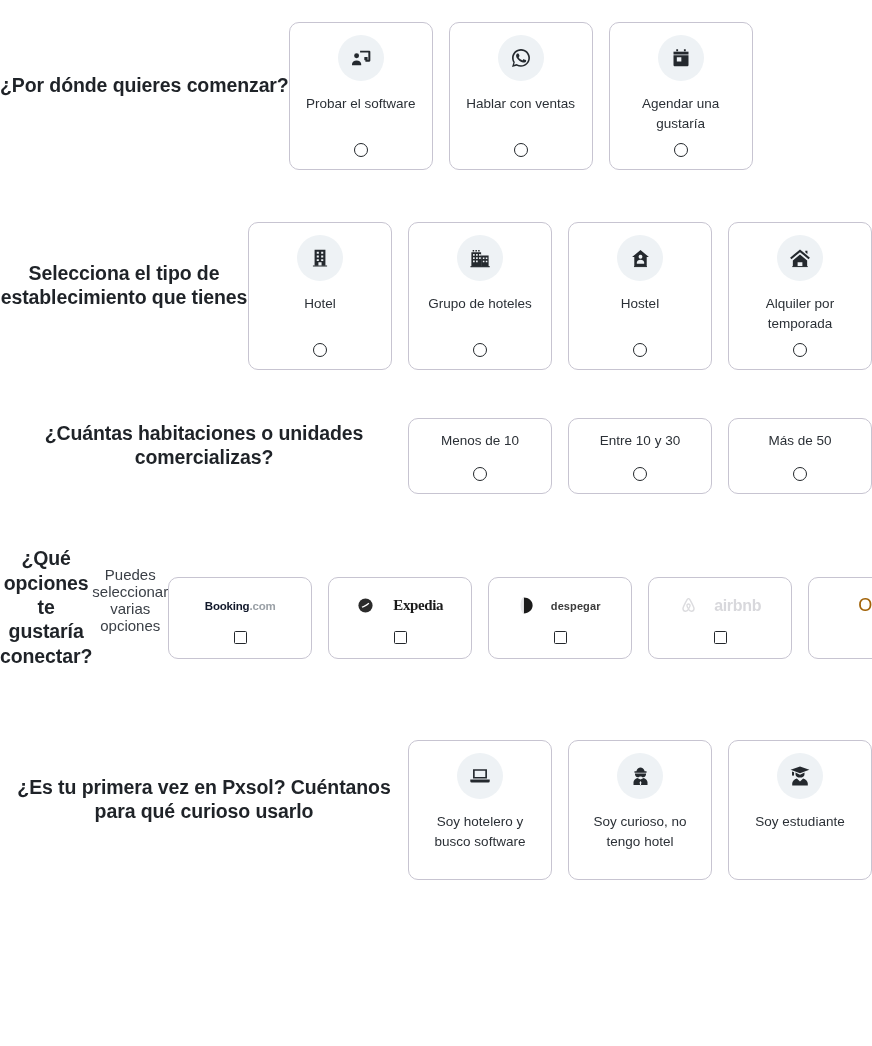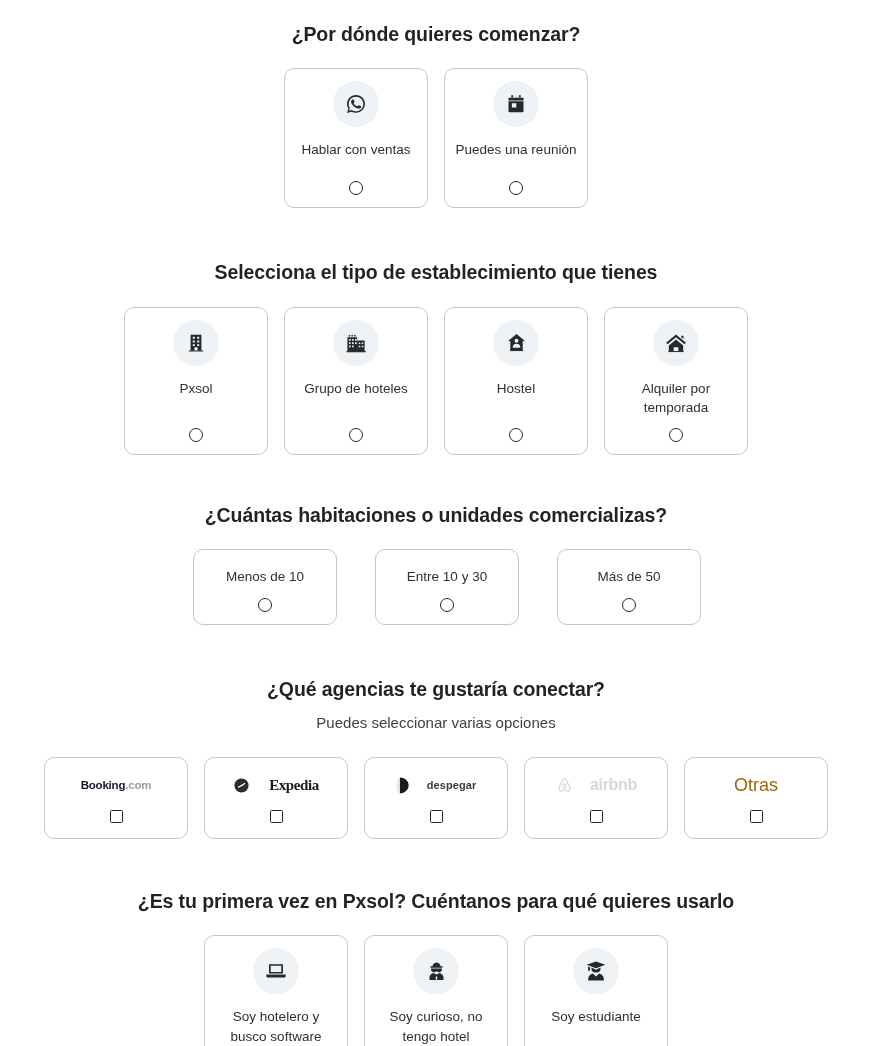--- a/index.html
+++ b/index.html
@@ -12,21 +12,21 @@
   }
   .page {
     width: 872px;
     min-height: 1046px;
     padding: 22px 0 14px 0;
     display: flex;
     flex-direction: column;
     align-items: center;
     gap: 0;
   }
-  .section { width: 872px; display: flex; flex-direction: column; align-items: center; }
+  .section { width: 872px; display: flex; flex-direction: row; align-items: center; }
   .s-title {
     font-size: 19.5px;
     font-weight: 600;
     color: #1f2328;
     text-align: center;
     letter-spacing: -0.1px;
     margin: 0 0 22px 0;
     line-height: 1.25;
   }
   .s-sub {
@@ -43,21 +43,21 @@
     border-radius: 10px;
     width: 144px;
     padding: 12px 8px 12px 8px;
     display: flex;
     flex-direction: column;
     align-items: center;
     justify-content: flex-start;
     cursor: pointer;
   }
   .card.tall { min-height: 140px; }
-  .card.short { min-height: 76px; justify-content: flex-end; margin-left: 22px; }
+  .card.short { min-height: 76px; justify-content: space-between; }
   .card.logo { min-height: 82px; justify-content: center; }
   .icon-wrap {
     width: 46px; height: 46px; border-radius: 50%;
     background: #eef2f5;
     display: flex; align-items: center; justify-content: center;
     margin-bottom: 13px;
     flex: none;
   }
   .icon-wrap svg { display: block; fill: #24292e; }
   .card-label {
@@ -103,61 +103,73 @@
 </style>
 </head>
 <body>
 
 <div class="page">
 
   <div class="section">
     <div class="s-title">¿Por dónde quieres comenzar?</div>
     <div class="cards">
 
+      <div class="card tall">
+        <span class="icon-wrap">
+          <svg width="22" height="22" viewBox="0 0 24 24" aria-hidden="true">
+            <path d="M11 4h10a1.2 1.2 0 0 1 1.2 1.2v9.6A1.2 1.2 0 0 1 21 16h-4.2v-2H20V6h-9V4z"></path>
+            <rect x="15.6" y="11" width="3.6" height="3.4" rx="0.4"></rect>
+            <circle cx="7.2" cy="9.6" r="2.7"></circle>
+            <path d="M2.2 18.6c0-2.4 2.2-4 5-4s5 1.6 5 4v1.2H2.2v-1.2z"></path>
+          </svg>
+        </span>
+        <span class="card-label">Probar el software</span>
+        <span class="radio"></span>
+      </div>
 
       <div class="card tall">
         <span class="icon-wrap">
           <svg width="22" height="22" viewBox="0 0 24 24" aria-hidden="true">
             <path d="M12 2.2C6.6 2.2 2.2 6.5 2.2 11.8c0 1.9.55 3.66 1.5 5.15L2.2 21.8l5-1.45a9.9 9.9 0 0 0 4.8 1.23c5.4 0 9.8-4.3 9.8-9.78C21.8 6.5 17.4 2.2 12 2.2zm0 1.8c4.4 0 8 3.5 8 7.98 0 4.47-3.6 7.98-8 7.98-1.6 0-3.1-.46-4.35-1.27l-.33-.2-2.95.85.87-2.83-.22-.35A7.83 7.83 0 0 1 4 11.98C4 7.5 7.6 4 12 4z"></path>
             <path d="M9.4 7.5c-.2-.45-.4-.45-.6-.46h-.5c-.18 0-.47.06-.72.33-.25.27-.95.9-.95 2.2s.97 2.56 1.1 2.74c.14.18 1.88 2.94 4.63 4 2.29.88 2.76.71 3.26.66.5-.04 1.6-.63 1.83-1.25.23-.62.23-1.15.16-1.26-.07-.11-.25-.18-.52-.31-.27-.14-1.6-.77-1.85-.86-.25-.09-.43-.14-.6.13-.18.27-.7.85-.85 1.03-.16.18-.31.2-.58.07-.27-.14-1.14-.41-2.17-1.31-.8-.7-1.35-1.57-1.5-1.84-.16-.27-.02-.41.12-.55.12-.12.27-.31.4-.47.14-.16.18-.27.27-.45.09-.18.05-.34-.02-.47-.07-.14-.6-1.46-.84-2z"></path>
           </svg>
         </span>
         <span class="card-label">Hablar con ventas</span>
         <span class="radio"></span>
       </div>
 
       <div class="card tall">
         <span class="icon-wrap">
           <svg width="20" height="20" viewBox="0 0 24 24" aria-hidden="true">
             <path d="M6.3 1.6h2.2v2.4H6.3zM15.5 1.6h2.2v2.4h-2.2z"></path>
             <path d="M3 4.4h18v3.4H3z"></path>
             <path d="M3 8.6h18v12.2a1 1 0 0 1-1 1H4a1 1 0 0 1-1-1V8.6zm4 2.6v5h5.4v-5H7z"></path>
           </svg>
         </span>
-        <span class="card-label">Puedes una reunión</span>
+        <span class="card-label">Agendar una gustaría</span>
         <span class="radio"></span>
       </div>
 
     </div>
   </div>
 
   <div class="gap-a"></div>
 
   <div class="section">
     <div class="s-title">Selecciona el tipo de establecimiento que tienes</div>
     <div class="cards">
 
       <div class="card tall">
         <span class="icon-wrap">
           <svg width="20" height="20" viewBox="0 0 24 24" aria-hidden="true">
             <path d="M5.5 2h13v19.2h-4.6v-4.1h-3.8v4.1H5.5V2zm2.6 2.6v2.3h2.5V4.6H8.1zm5.3 0v2.3h2.5V4.6h-2.5zM8.1 9v2.3h2.5V9H8.1zm5.3 0v2.3h2.5V9h-2.5zM8.1 13.4v2.3h2.5v-2.3H8.1zm5.3 0v2.3h2.5v-2.3h-2.5z"></path>
             <rect x="3.5" y="21" width="17" height="1.2"></rect>
           </svg>
         </span>
-        <span class="card-label">Pxsol</span>
+        <span class="card-label">Hotel</span>
         <span class="radio"></span>
       </div>
 
       <div class="card tall">
         <span class="icon-wrap">
           <svg width="22" height="22" viewBox="0 0 24 24" aria-hidden="true">
             <path d="M4 3.2h1.6v1.6H4zM7 3.2h1.6v1.6H7zM10 3.2h1.6v1.6H10z"></path>
             <path d="M2.6 5.6h10.6V21H2.6V5.6zm1.8 2.1v1.8h1.8V7.7H4.4zm3.3 0v1.8h1.8V7.7H7.7zm3.3 0v1.8h1.8V7.7H11zM4.4 11.2V13h1.8v-1.8H4.4zm3.3 0V13h1.8v-1.8H7.7zm3.3 0V13h1.8v-1.8H11zM4.4 14.7v1.8h1.8v-1.8H4.4zm3.3 0v1.8h1.8v-1.8H7.7z"></path>
             <path d="M13.2 9.4h8.2V21h-8.2V9.4zm1.9 2v1.7h1.7v-1.7h-1.7zm3.2 0v1.7h1.7v-1.7h-1.7zm-3.2 3.6v1.7h1.7V15h-1.7zm3.2 0v1.7h1.7V15h-1.7z"></path>
             <rect x="1.6" y="20.8" width="21" height="1.3"></rect>
@@ -215,21 +227,21 @@
         <span class="card-label">Más de 50</span>
         <span class="radio"></span>
       </div>
 
     </div>
   </div>
 
   <div class="gap-c"></div>
 
   <div class="section">
-    <div class="s-title">¿Qué agencias te gustaría conectar?</div>
+    <div class="s-title">¿Qué opciones te gustaría conectar?</div>
     <div class="s-sub">Puedes seleccionar varias opciones</div>
     <div class="cards">
 
       <div class="card logo">
         <span class="logo-slot">
           <span class="lg-booking">
             <span>Booking</span><span class="dim">.com</span>
           </span>
         </span>
         <span class="checkbox"></span>
@@ -279,21 +291,21 @@
         </span>
         <span class="checkbox"></span>
       </div>
 
     </div>
   </div>
 
   <div class="gap-d"></div>
 
   <div class="section">
-    <div class="s-title">¿Es tu primera vez en Pxsol? Cuéntanos para qué quieres usarlo</div>
+    <div class="s-title">¿Es tu primera vez en Pxsol? Cuéntanos para qué curioso usarlo</div>
     <div class="cards">
 
       <div class="card tall">
         <span class="icon-wrap">
           <svg width="22" height="22" viewBox="0 0 24 24" aria-hidden="true">
             <path d="M4.4 4.6h15.2v10.2H4.4V4.6zm1.8 1.8v6.6h11.6V6.4H6.2z"></path>
             <path d="M1.4 15.8h21.2v1.9a1.5 1.5 0 0 1-1.5 1.5H2.9a1.5 1.5 0 0 1-1.5-1.5v-1.9zm8.3.5h4.6v.9H9.7v-.9z"></path>
           </svg>
         </span>
         <span class="card-label">Soy hotelero y busco software</span>

